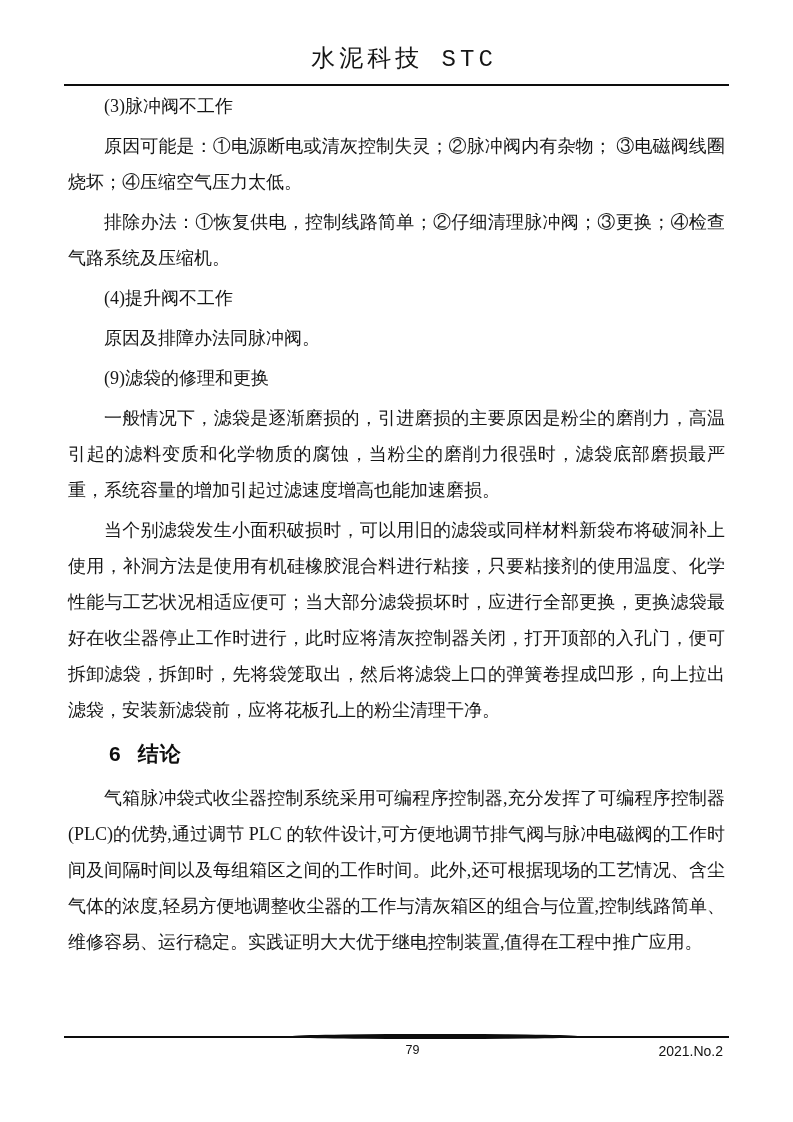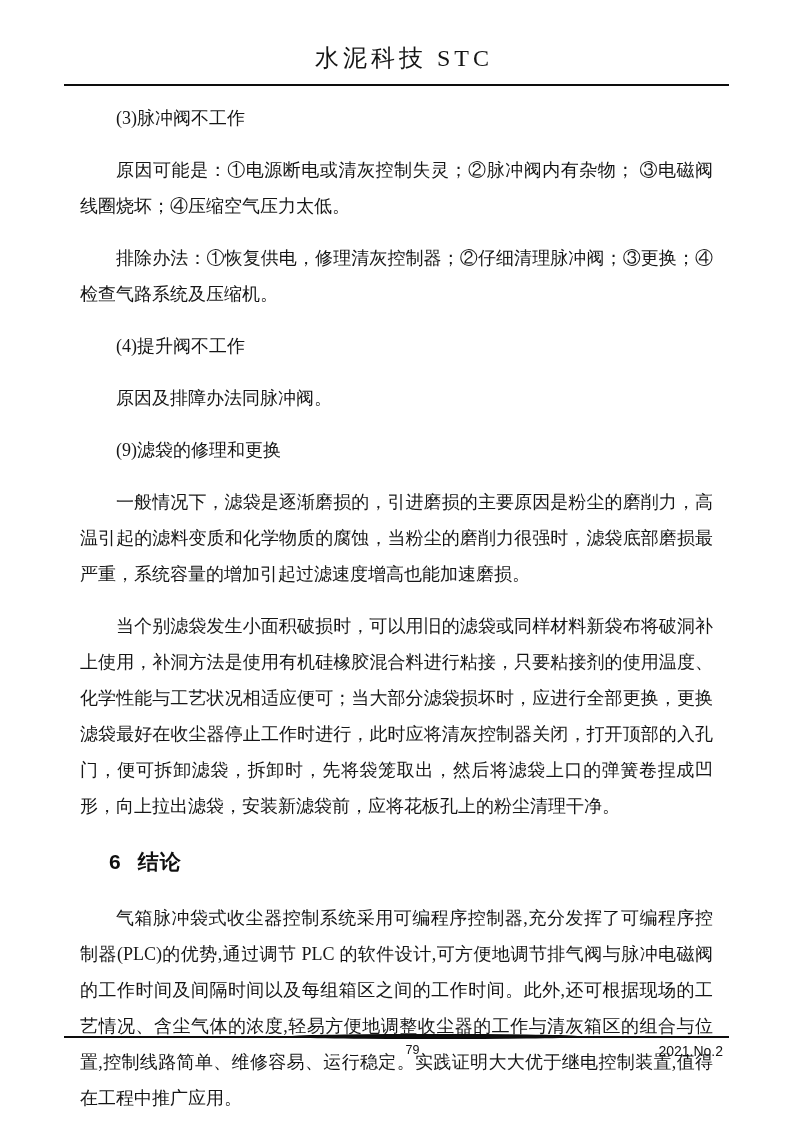--- a/index.html
+++ b/index.html
@@ -15,21 +15,21 @@
     overflow: hidden;
   }
 
   
   .journal-title {
     position: absolute;
     top: 42px;
     left: 0;
     width: 100%;
     text-align: center;
-    font-family: Liberation Serif, serif;
+    font-family: Liberation Mono, monospace;
     font-size: 24px;
     letter-spacing: 4px;
     color: #151515;
     padding-left: 15px;
   }
   .header-rule {
     position: absolute;
     top: 84px;
     left: 64px;
     width: 665px;
@@ -44,21 +44,21 @@
     left: 64px;
     width: 665px;
     font-family: "Liberation Serif", "DejaVu Serif", serif;
     font-size: 18px;
     line-height: 36px;
     text-align: justify;
     color: #161616;
   }
   .para {
     text-indent: 2em;
-    margin: 16px;
+    margin: 4px;
   }
   .section-heading {
     font-family: "Liberation Sans", "DejaVu Sans", sans-serif;
     font-size: 21px;
     font-weight: bold;
     height: 44px;
     line-height: 44px;
     letter-spacing: 1px;
     color: #0f0f0f;
     text-align: left;
@@ -108,21 +108,21 @@
 
 <div class="page">
 
   <div class="journal-title">水泥科技 STC</div>
 
   <div class="header-rule"></div>
 
   <div class="doc-body">
     <p class="para">(3)脉冲阀不工作</p>
     <p class="para">原因可能是：①电源断电或清灰控制失灵；②脉冲阀内有杂物； ③电磁阀线圈烧坏；④压缩空气压力太低。</p>
-    <p class="para">排除办法：①恢复供电，修理清灰控制器；②仔细清理脉冲阀；③更换；④检查气路系统及压缩机。</p>
+    <p class="para">排除办法：①恢复供电，控制线路简单；②仔细清理脉冲阀；③更换；④检查气路系统及压缩机。</p>
     <p class="para">(4)提升阀不工作</p>
     <p class="para">原因及排障办法同脉冲阀。</p>
     <p class="para">(9)滤袋的修理和更换</p>
     <p class="para">一般情况下，滤袋是逐渐磨损的，引进磨损的主要原因是粉尘的磨削力，高温引起的滤料变质和化学物质的腐蚀，当粉尘的磨削力很强时，滤袋底部磨损最严重，系统容量的增加引起过滤速度增高也能加速磨损。</p>
     <p class="para">当个别滤袋发生小面积破损时，可以用旧的滤袋或同样材料新袋布将破洞补上使用，补洞方法是使用有机硅橡胶混合料进行粘接，只要粘接剂的使用温度、化学性能与工艺状况相适应便可；当大部分滤袋损坏时，应进行全部更换，更换滤袋最好在收尘器停止工作时进行，此时应将清灰控制器关闭，打开顶部的入孔门，便可拆卸滤袋，拆卸时，先将袋笼取出，然后将滤袋上口的弹簧卷捏成凹形，向上拉出滤袋，安装新滤袋前，应将花板孔上的粉尘清理干净。</p>
 
     <h2 class="section-heading">
       <span class="section-number">6</span><span class="section-title">结论</span>
     </h2>
 

